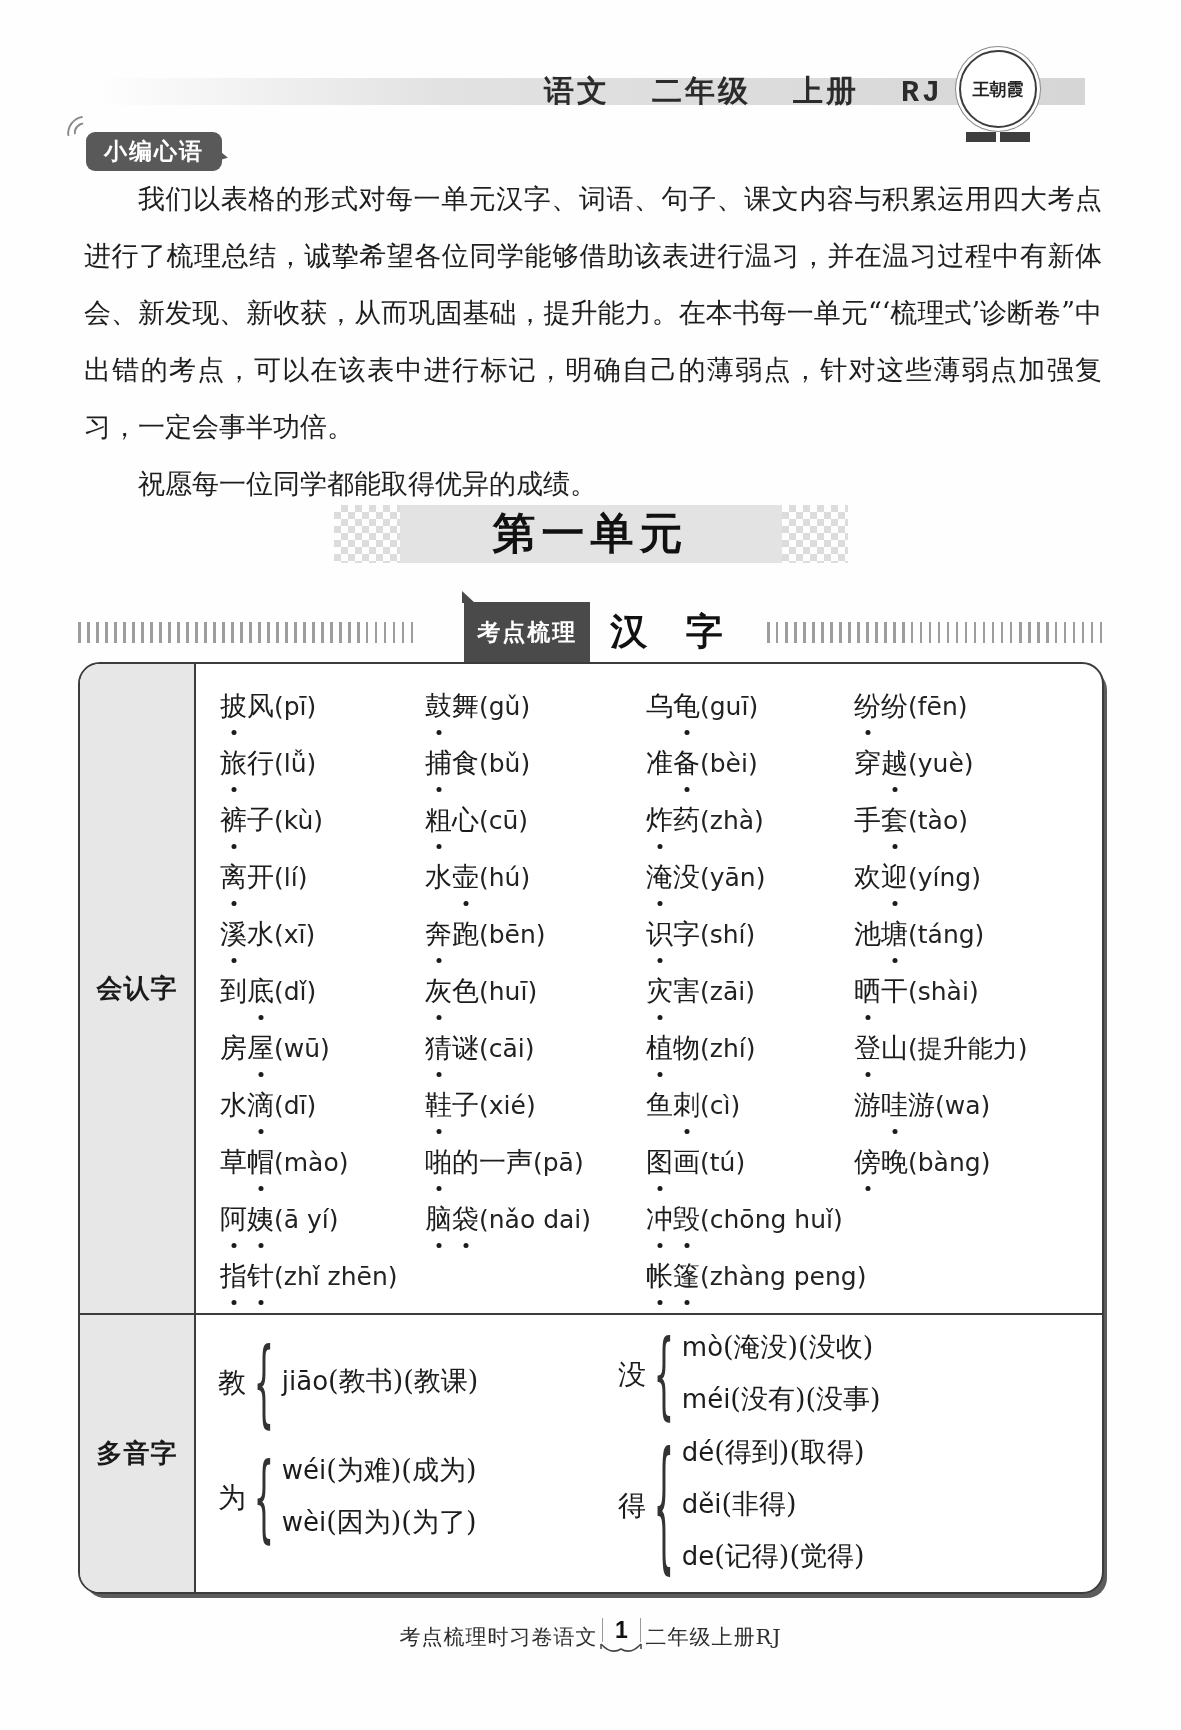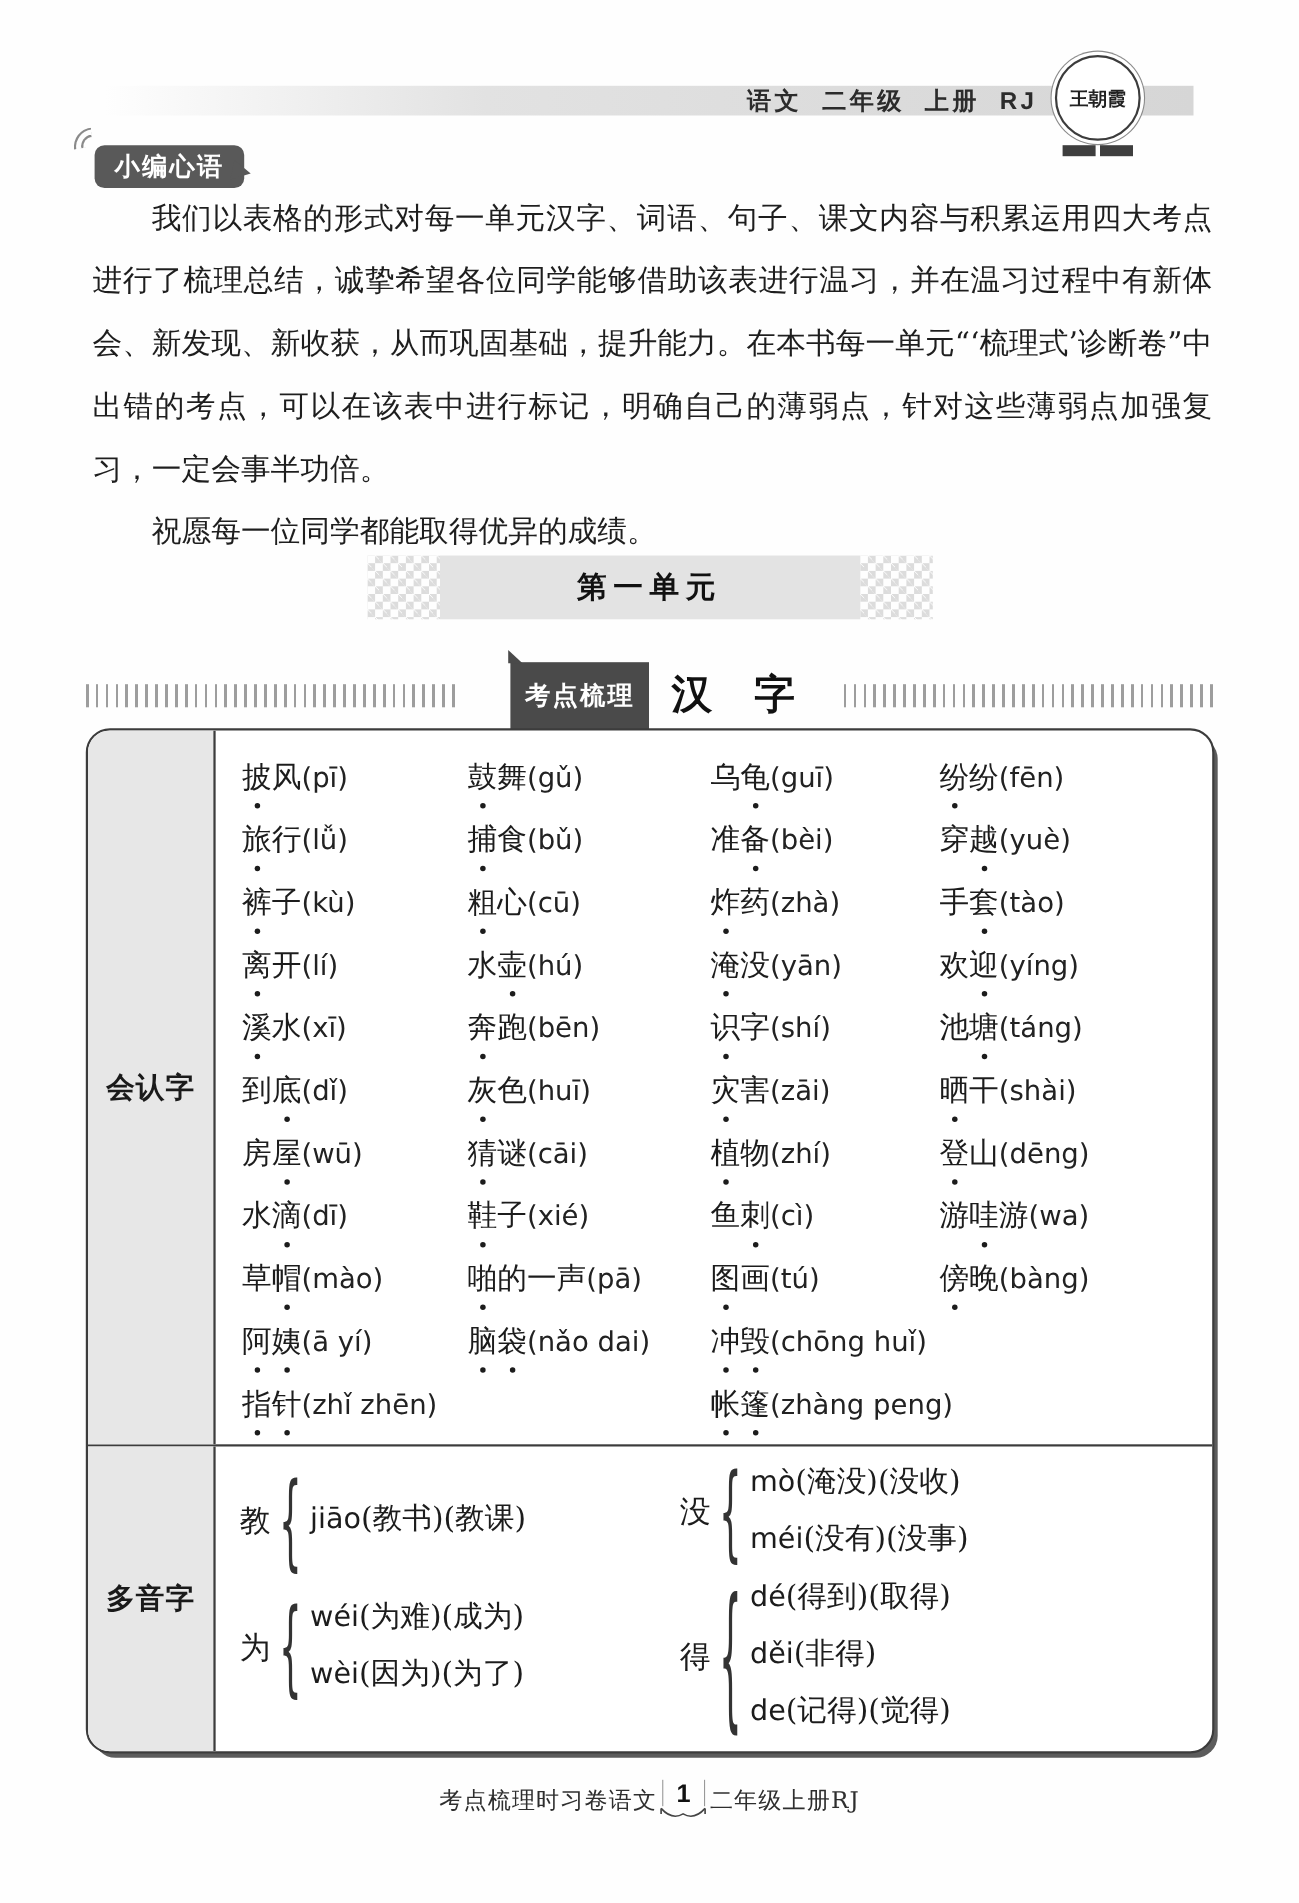--- a/index.html
+++ b/index.html
@@ -3,22 +3,22 @@
 <meta charset="utf-8">
 <style>
   html,body{margin:0;padding:0;background:#ffffff;}
   .page{position:relative;width:1181px;height:1730px;background:#fefefe;overflow:hidden;
         font-family:"Liberation Sans","DejaVu Sans",sans-serif;color:#222;}
 
   
   .topbar{position:absolute;left:95px;top:78px;width:990px;height:27px;
           background:linear-gradient(90deg,rgba(225,225,225,0) 0%,#e2e2e2 35%,#d6d6d6 100%);
           display:flex;align-items:center;justify-content:flex-end;padding-right:142px;box-sizing:border-box;}
-  .topbar-text{font-family:Liberation Sans, sans-serif;font-weight:bold;
-               font-size:22px;color:#2b2b2b;letter-spacing:3px;white-space:pre;}
+  .topbar-text{font-family:Liberation Mono, monospace;font-weight:bold;
+               font-size:30px;color:#2b2b2b;letter-spacing:3px;white-space:pre;}
   .logo{position:absolute;left:950px;top:50px;width:96px;text-align:center;}
   .logo-circle{width:74px;height:74px;margin:0 auto;border:2px solid #3c3c3c;border-radius:50%;
                box-shadow:0 0 0 3px #ffffff,0 0 0 4px #8a8a8a;background:#fff;
                display:flex;align-items:center;justify-content:center;}
   .logo-circle span{font-family:"DejaVu Serif",serif;font-weight:bold;font-size:17px;color:#222;}
   .logo-ribbons{display:flex;justify-content:center;gap:4px;margin-top:4px;}
   .logo-ribbons i{display:block;width:30px;height:10px;background:#3e3e3e;}
 
   
   .bubble{position:absolute;left:86px;top:132px;background:#595959;color:#fff;
@@ -37,21 +37,21 @@
   .intro p{margin:0;text-indent:2em;}
 
   
   .unit{position:absolute;left:0;top:505px;width:1181px;display:flex;justify-content:center;align-items:stretch;height:58px;}
   .checker{width:66px;background-image:
      linear-gradient(45deg,#dcdcdc 25%,transparent 25%,transparent 75%,#dcdcdc 75%),
      linear-gradient(45deg,#dcdcdc 25%,transparent 25%,transparent 75%,#dcdcdc 75%);
      background-size:14px 14px;background-position:0 0,7px 7px;}
   .unit-band{width:382px;background:#e3e3e3;display:flex;align-items:center;justify-content:center;}
   .unit-band span{font-family:Liberation Serif, serif;font-weight:bold;
-                  font-size:27px;color:#111;letter-spacing:6px;}
+                  font-size:43px;color:#111;letter-spacing:6px;}
 
   
   .sechead{position:absolute;left:78px;top:612px;width:1027px;height:40px;display:flex;align-items:center;}
   .bars{flex:1;height:21px;background:repeating-linear-gradient(90deg,#9d9d9d 0 2.5px,transparent 2.5px 9px);}
   .bars.left{margin-right:48px;}
   .bars.right{margin-left:30px;}
   .badge{position:relative;background:#4a4a4a;color:#fff;font-weight:bold;font-size:23px;
          letter-spacing:2px;padding:15px 13px;}
   .badge .fold{position:absolute;left:-2px;top:-11px;width:0;height:0;
                border-bottom:12px solid #4a4a4a;border-right:13px solid transparent;}
@@ -174,21 +174,21 @@
             <div class="wcell"><span class="cn"><span class="dt">奔</span><span>跑</span></span><span class="py">(bēn)</span></div>
             <div class="wcell"><span class="cn"><span class="dt">识</span><span>字</span></span><span class="py">(shí)</span></div>
             <div class="wcell"><span class="cn"><span>池</span><span class="dt">塘</span></span><span class="py">(táng)</span></div>
             <div class="wcell"><span class="cn"><span>到</span><span class="dt">底</span></span><span class="py">(dǐ)</span></div>
             <div class="wcell"><span class="cn"><span class="dt">灰</span><span>色</span></span><span class="py">(huī)</span></div>
             <div class="wcell"><span class="cn"><span class="dt">灾</span><span>害</span></span><span class="py">(zāi)</span></div>
             <div class="wcell"><span class="cn"><span class="dt">晒</span><span>干</span></span><span class="py">(shài)</span></div>
             <div class="wcell"><span class="cn"><span>房</span><span class="dt">屋</span></span><span class="py">(wū)</span></div>
             <div class="wcell"><span class="cn"><span class="dt">猜</span><span>谜</span></span><span class="py">(cāi)</span></div>
             <div class="wcell"><span class="cn"><span class="dt">植</span><span>物</span></span><span class="py">(zhí)</span></div>
-            <div class="wcell"><span class="cn"><span class="dt">登</span><span>山</span></span><span class="py">(dēng)</span></div>
+            <div class="wcell"><span class="cn"><span class="dt">登</span><span>山</span></span><span class="py">(提升能力)</span></div>
             <div class="wcell"><span class="cn"><span>水</span><span class="dt">滴</span></span><span class="py">(dī)</span></div>
             <div class="wcell"><span class="cn"><span class="dt">鞋</span><span>子</span></span><span class="py">(xié)</span></div>
             <div class="wcell"><span class="cn"><span>鱼</span><span class="dt">刺</span></span><span class="py">(cì)</span></div>
             <div class="wcell"><span class="cn"><span>游</span><span class="dt">哇</span><span>游</span></span><span class="py">(wa)</span></div>
             <div class="wcell"><span class="cn"><span>草</span><span class="dt">帽</span></span><span class="py">(mào)</span></div>
             <div class="wcell"><span class="cn"><span class="dt">啪</span><span>的</span><span>一</span><span>声</span></span><span class="py">(pā)</span></div>
             <div class="wcell"><span class="cn"><span class="dt">图</span><span>画</span></span><span class="py">(tú)</span></div>
             <div class="wcell"><span class="cn"><span class="dt">傍</span><span>晚</span></span><span class="py">(bàng)</span></div>
             <div class="wcell"><span class="cn"><span class="dt">阿</span><span class="dt">姨</span></span><span class="py">(ā yí)</span></div>
             <div class="wcell"><span class="cn"><span class="dt">脑</span><span class="dt">袋</span></span><span class="py">(nǎo dai)</span></div>

